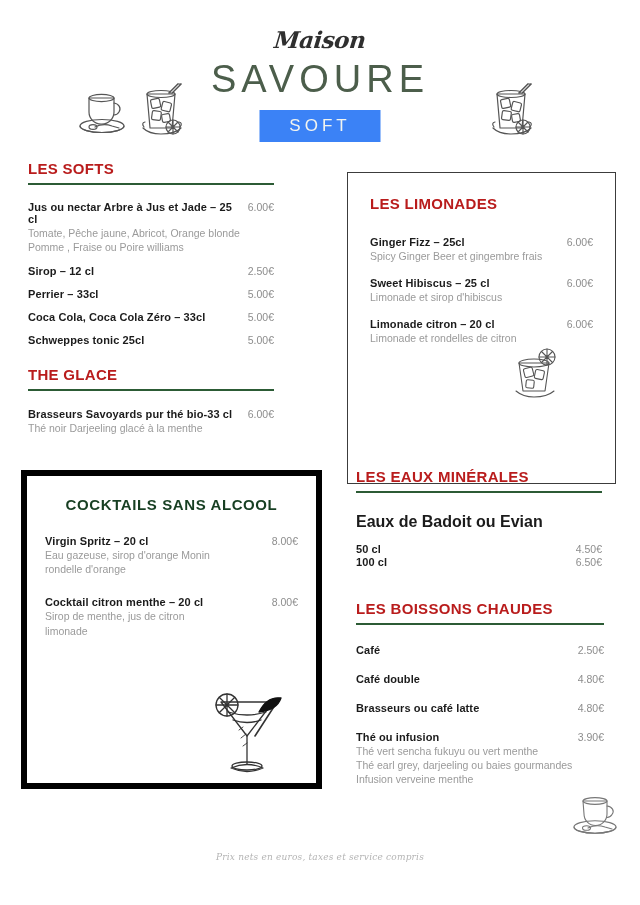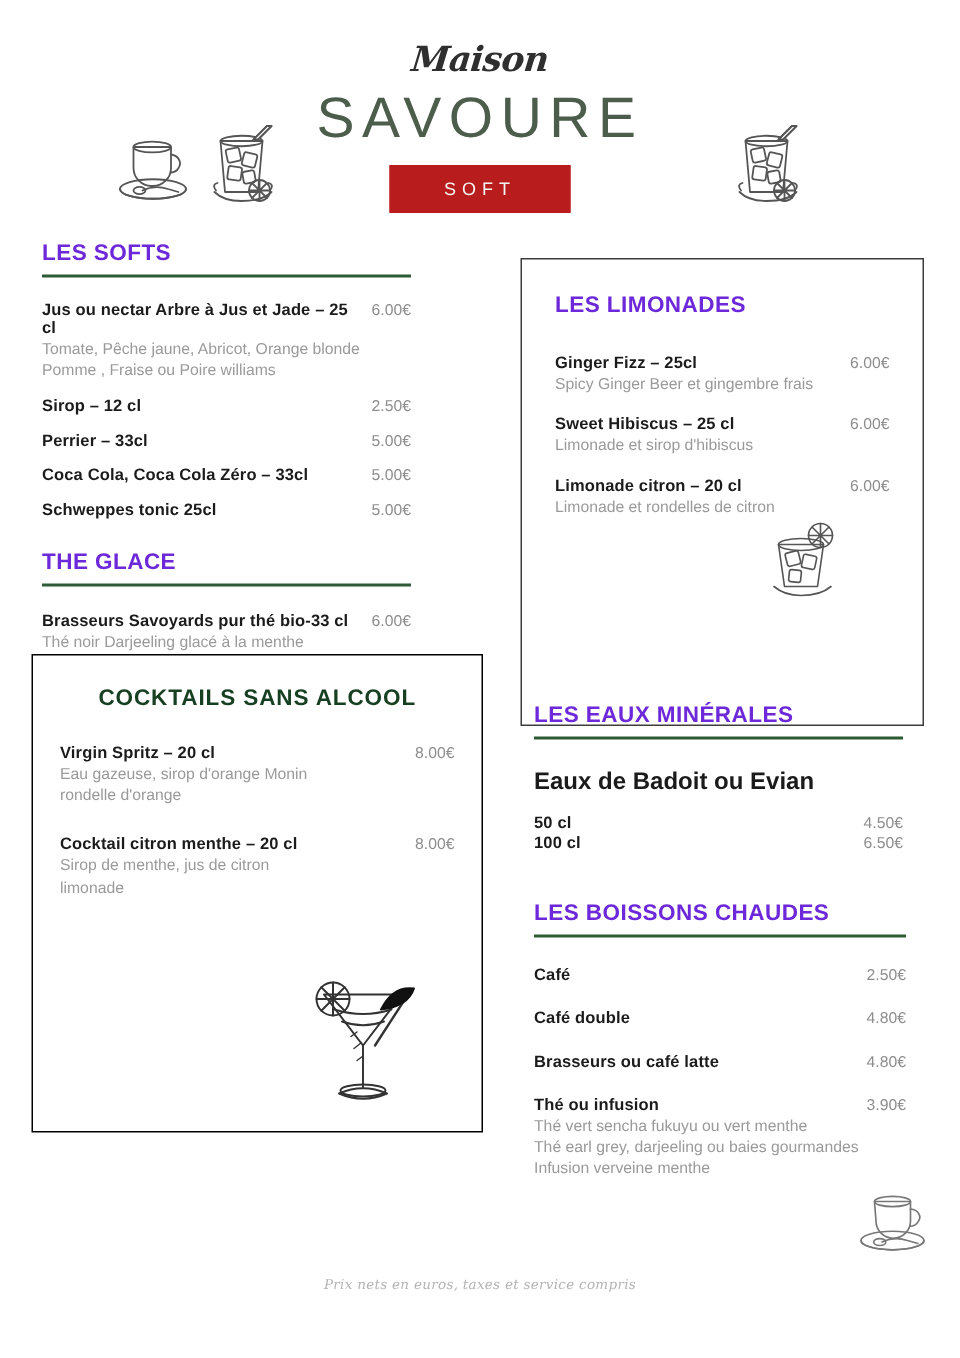--- a/index.html
+++ b/index.html
@@ -47,39 +47,39 @@
     letter-spacing: 5px;
     color: #4c5e4b;
   }
   .soft-badge {
     position: absolute;
     left: 50%;
     top: 110px;
     transform: translateX(-50%);
     width: 121px;
     height: 32px;
-    background: #b91c1c;
+    background: #3b82f6;
     color: #f2f4ef;
-    font-size: 12px;
+    font-size: 17px;
     letter-spacing: 4px;
     display: flex;
     align-items: center;
     justify-content: center;
     font-family: "Liberation Sans", sans-serif;
   }
 
   .illus { position: absolute; }
   .illus svg { display: block; }
 
   
   .sec-head {
     font-family: "Liberation Sans", sans-serif;
     font-size: 15px;
     font-weight: 700;
-    color: #6d28d9;
+    color: #b91c1c;
     letter-spacing: 0.3px;
   }
   .sec-rule {
     height: 2px;
     background: #2c5b35;
     margin-top: 6px;
   }
 
   
   .item { position: relative; margin-bottom: 9px; }
@@ -132,23 +132,23 @@
     border: 1px solid #3c3c3c;
     box-sizing: border-box;
   }
   .box-limonades .inner { padding: 22px 22px 0 22px; }
   .box-limonades .sec-head { margin-bottom: 24px; }
   .box-limonades .item { margin-bottom: 14px; }
 
   
   .box-cocktails {
     position: absolute;
-    left: 21px; top: 436px;
+    left: 21px; top: 470px;
     width: 301px; height: 319px;
-    border: 1px solid #000000;
+    border: 6px solid #000000;
     box-sizing: border-box;
   }
   .box-cocktails .inner { padding: 20px 18px 0 18px; }
   .box-cocktails .ck-title {
     text-align: center;
     font-size: 15px;
     font-weight: 700;
     color: #173f22;
     letter-spacing: 0.6px;
     margin-bottom: 22px;

